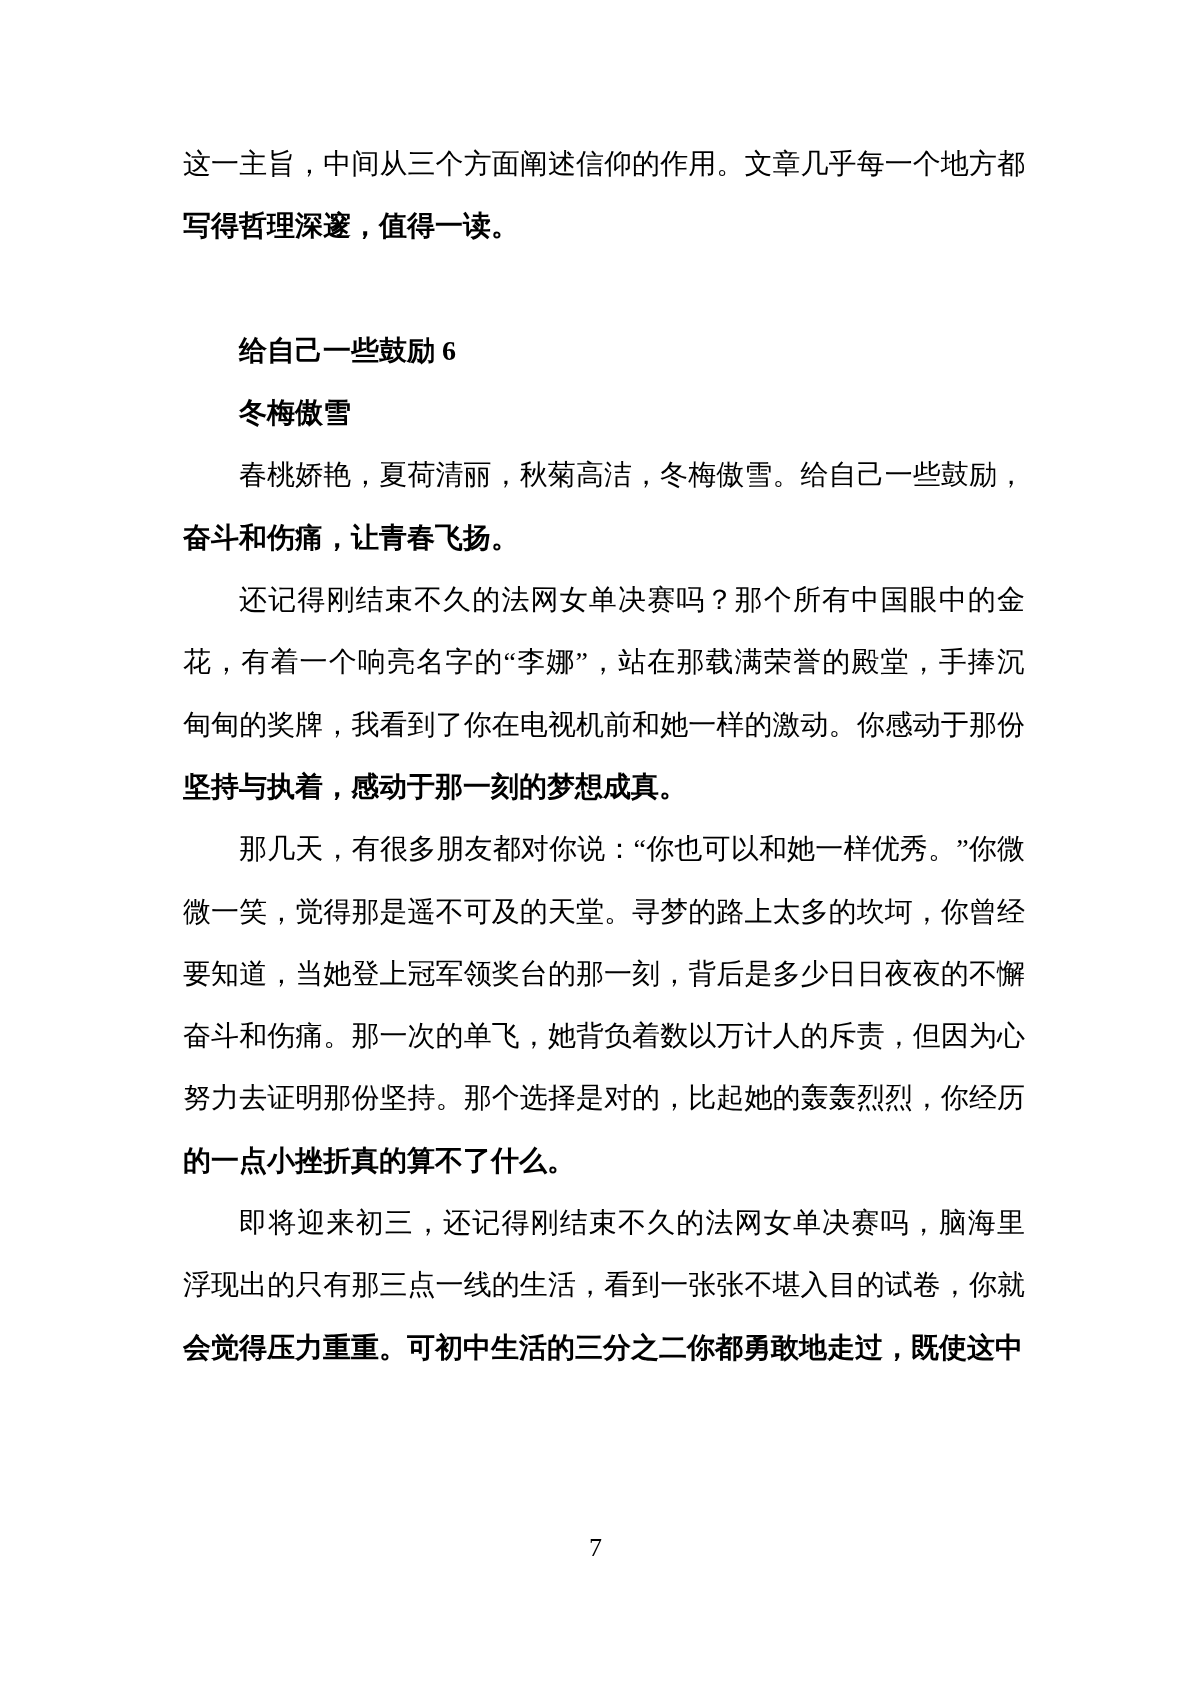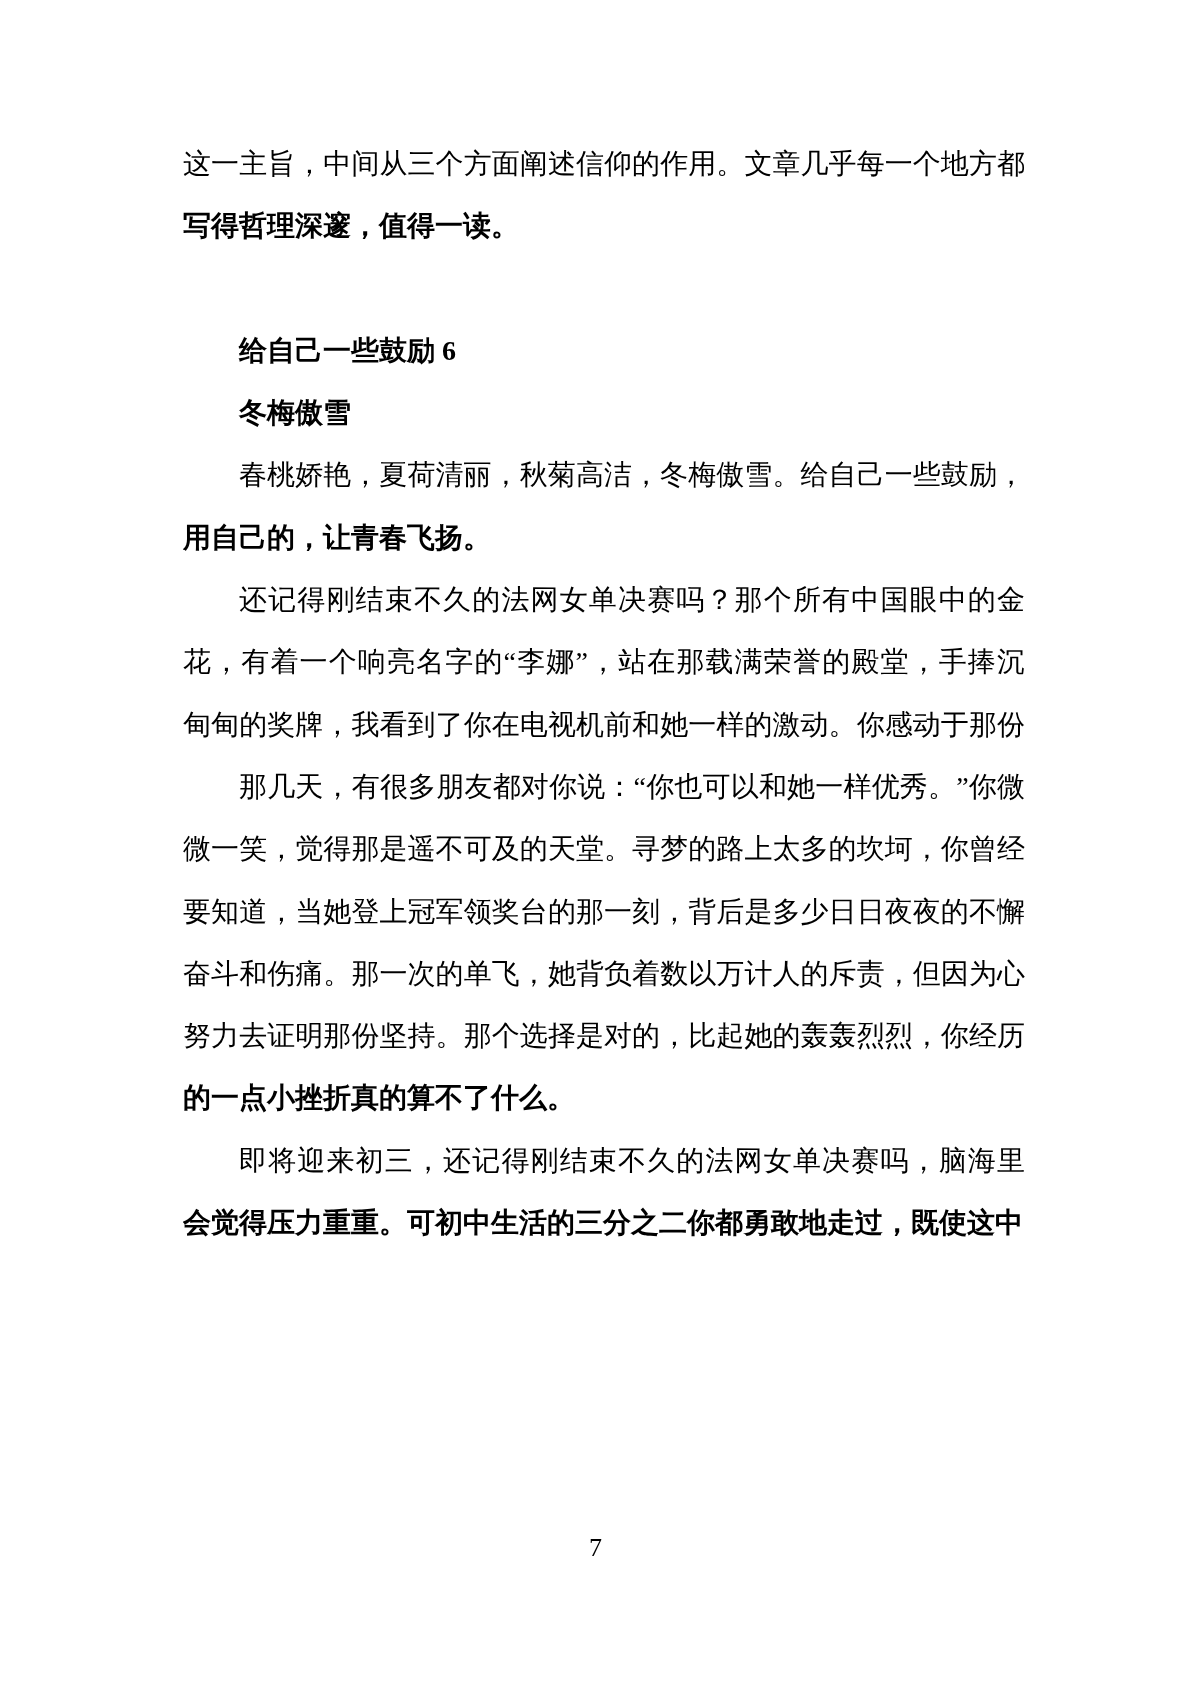--- a/index.html
+++ b/index.html
@@ -70,34 +70,36 @@
         <div class="line last">写得哲理深邃，值得一读。</div>
       </div>
       <div class="paragraph gap-before">
         <div class="line last first-indented">给自己一些鼓励 6</div>
       </div>
       <div class="paragraph">
         <div class="line last first-indented">冬梅傲雪</div>
       </div>
       <div class="paragraph">
         <div class="line first-indented">春桃娇艳，夏荷清丽，秋菊高洁，冬梅傲雪。给自己一些鼓励，</div>
-        <div class="line last">用自己的，让青春飞扬。</div>
+        <div class="line last">奋斗和伤痛，让青春飞扬。</div>
       </div>
       <div class="paragraph">
         <div class="line first-indented">还记得刚结束不久的法网女单决赛吗？那个所有中国眼中的金</div>
         <div class="line">花，有着一个响亮名字的“李娜”，站在那载满荣誉的殿堂，手捧沉</div>
         <div class="line">甸甸的奖牌，我看到了你在电视机前和她一样的激动。你感动于那份</div>
+        <div class="line last">坚持与执着，感动于那一刻的梦想成真。</div>
       </div>
       <div class="paragraph">
         <div class="line first-indented">那几天，有很多朋友都对你说：“你也可以和她一样优秀。”你微</div>
         <div class="line">微一笑，觉得那是遥不可及的天堂。寻梦的路上太多的坎坷，你曾经</div>
         <div class="line">要知道，当她登上冠军领奖台的那一刻，背后是多少日日夜夜的不懈</div>
         <div class="line">奋斗和伤痛。那一次的单飞，她背负着数以万计人的斥责，但因为心</div>
         <div class="line">努力去证明那份坚持。那个选择是对的，比起她的轰轰烈烈，你经历</div>
         <div class="line last">的一点小挫折真的算不了什么。</div>
       </div>
       <div class="paragraph">
         <div class="line first-indented">即将迎来初三，还记得刚结束不久的法网女单决赛吗，脑海里</div>
+        <div class="line">浮现出的只有那三点一线的生活，看到一张张不堪入目的试卷，你就</div>
         <div class="line last">会觉得压力重重。可初中生活的三分之二你都勇敢地走过，既使这中</div>
       </div>
     </div>
   <div class="page-number">7</div>
 </div>
 
 </body></html>

